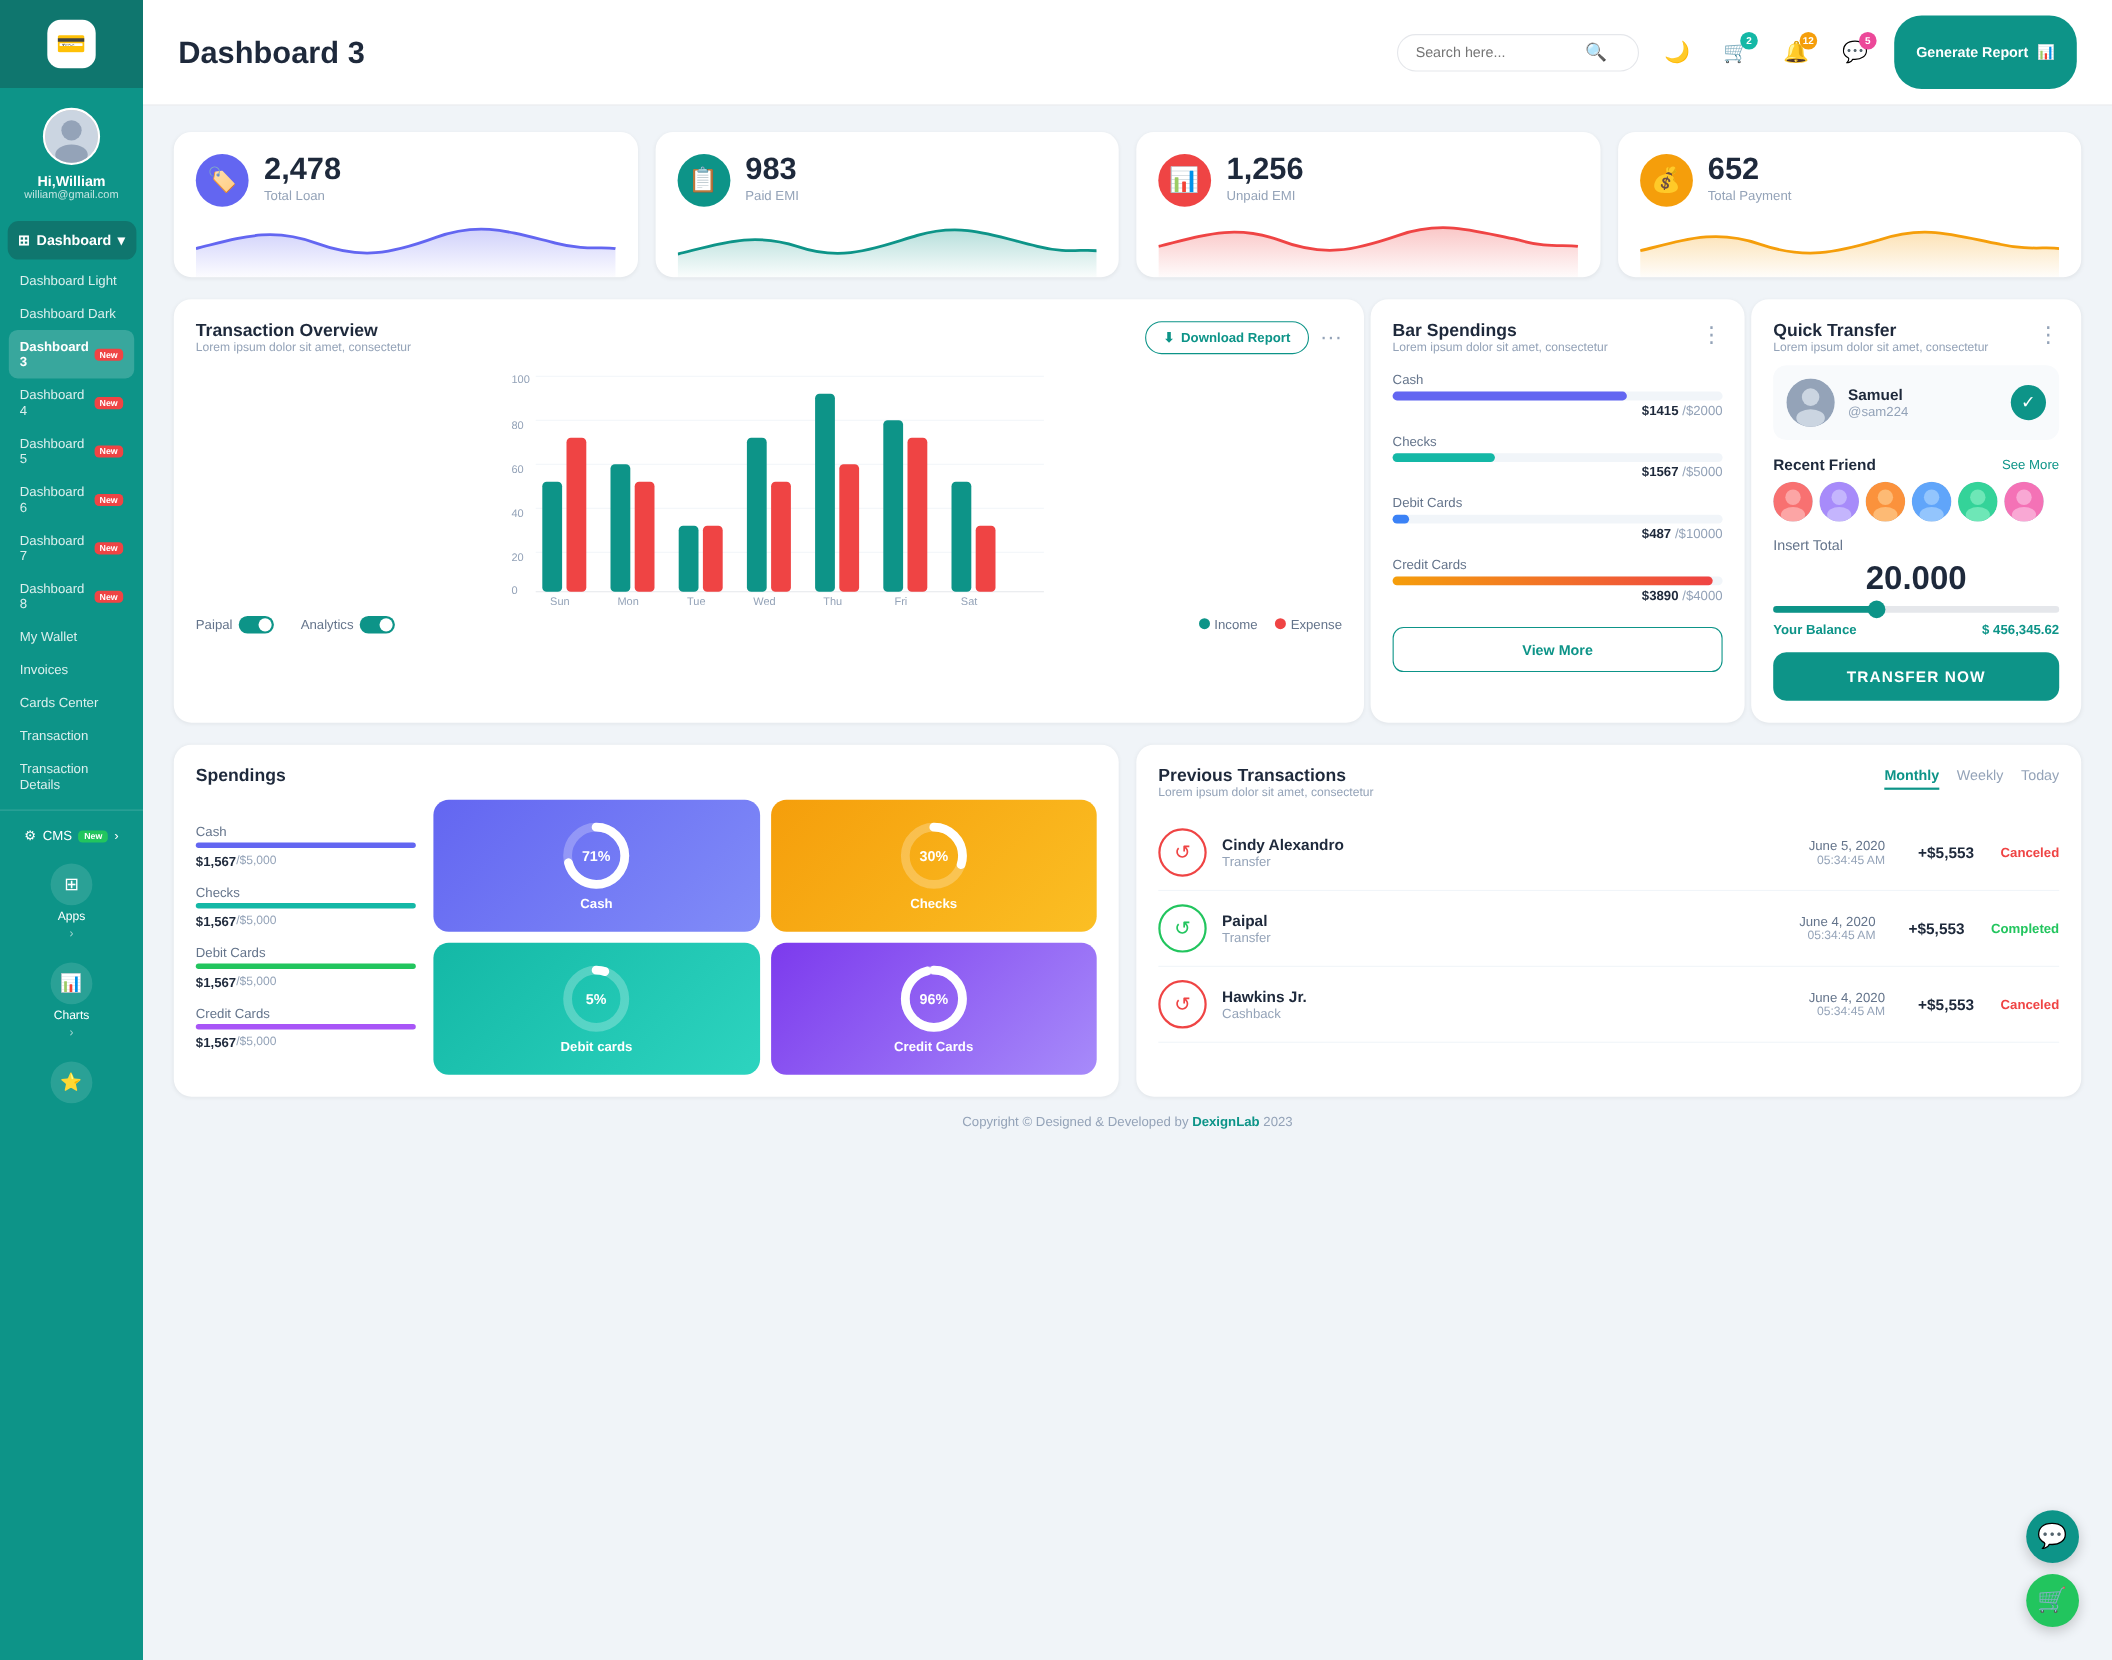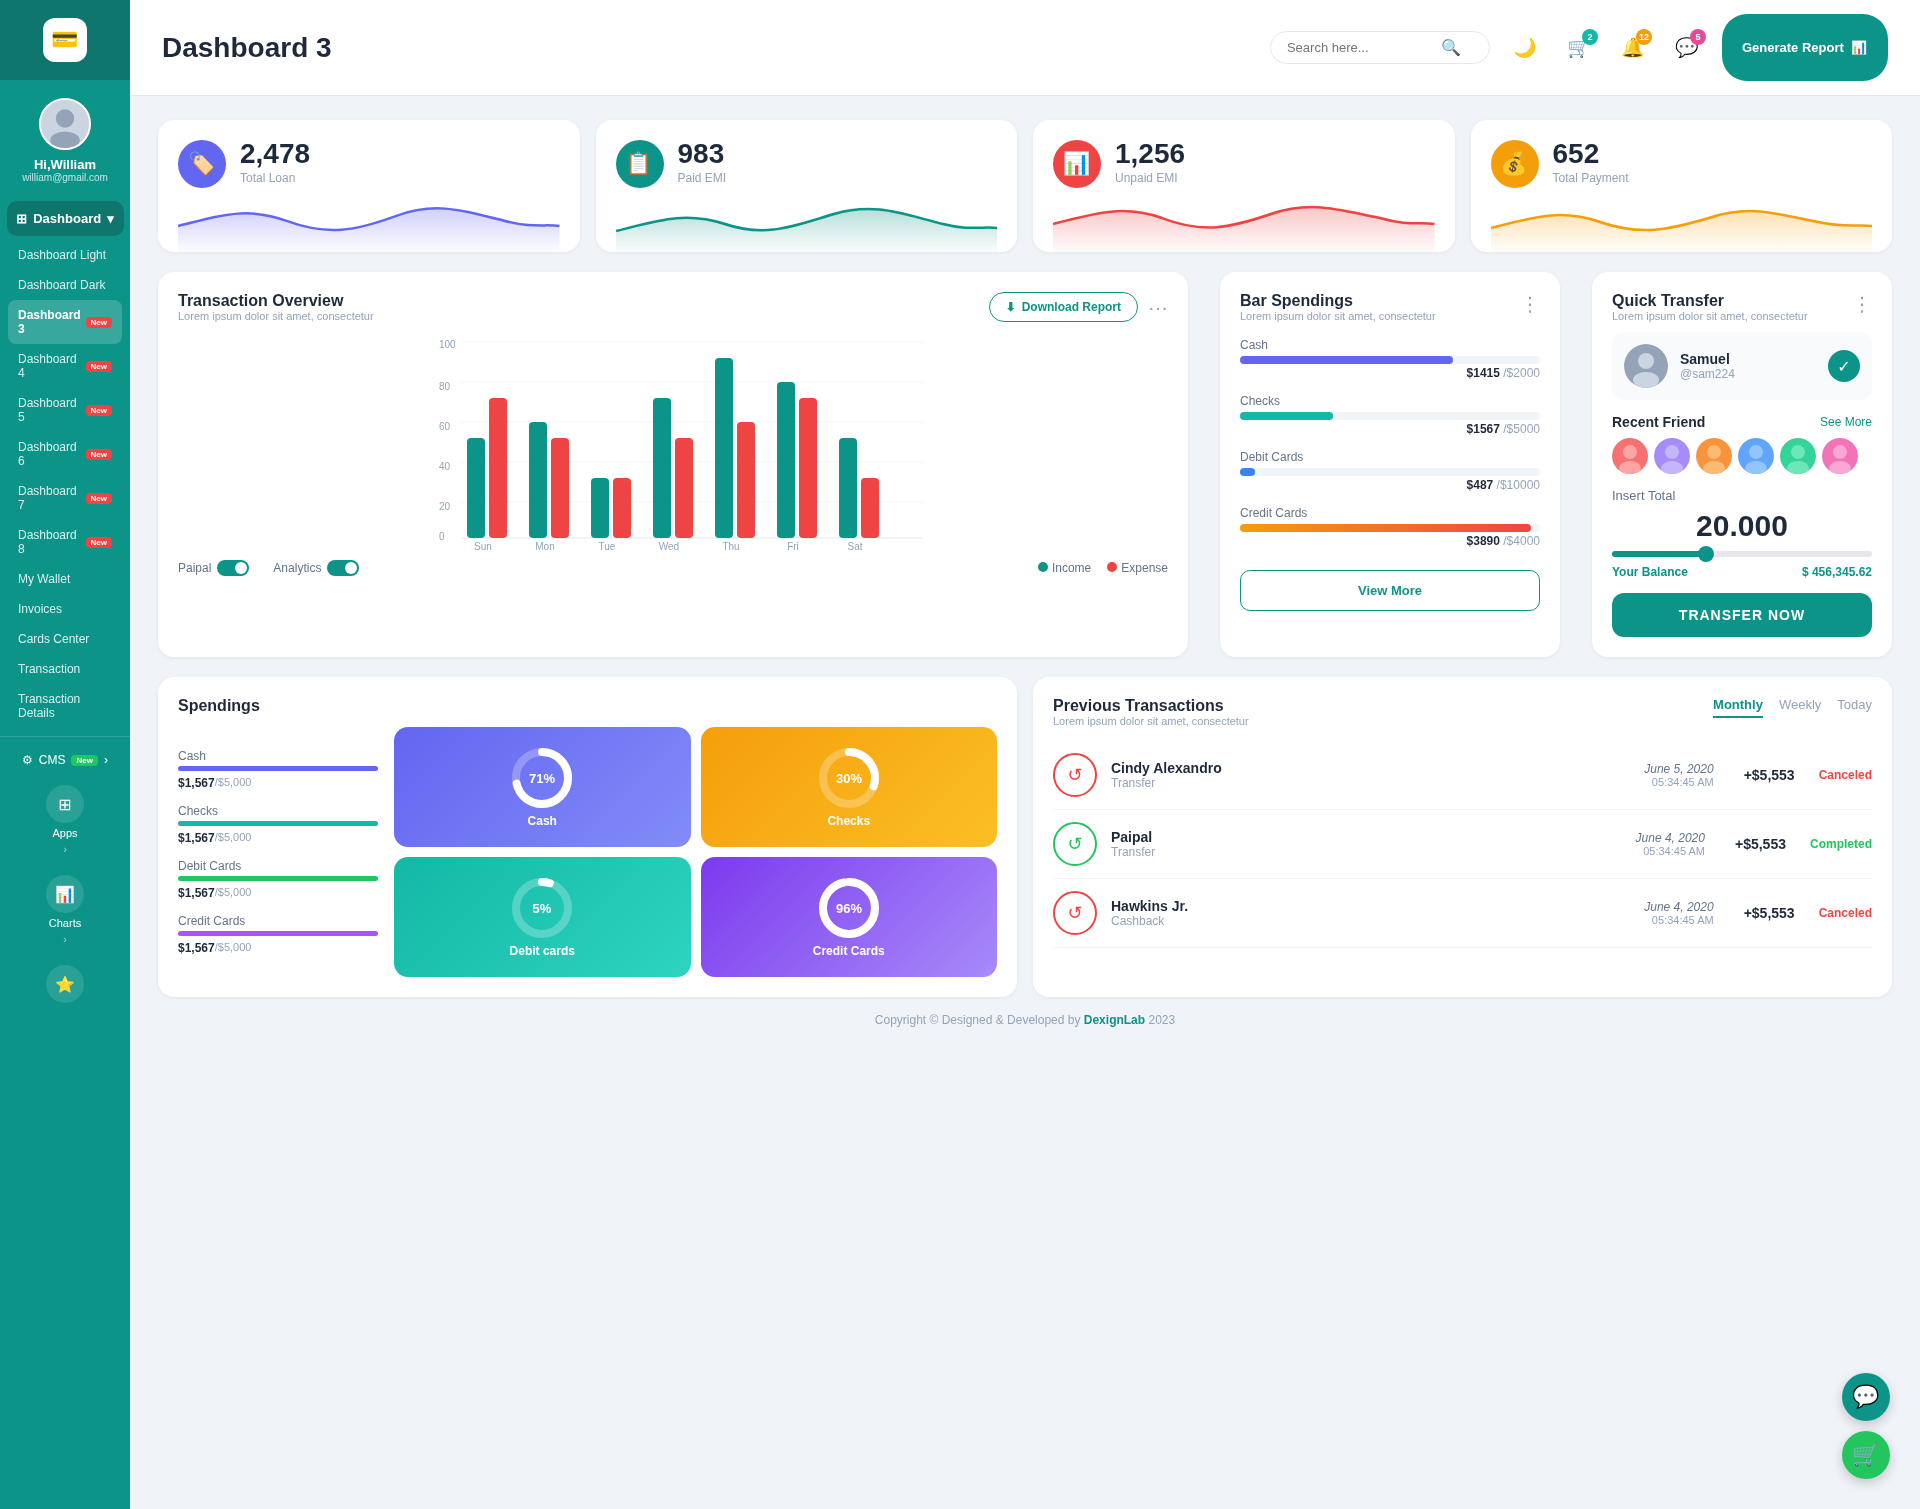--- a/index.html
+++ b/index.html
@@ -167,21 +167,21 @@
     }
     .stat-icon.blue { background: #6366f1; color: white; }
     .stat-icon.teal { background: #0d9488; color: white; }
     .stat-icon.red { background: #ef4444; color: white; }
     .stat-icon.orange { background: #f59e0b; color: white; }
     .stat-number { font-size: 28px; font-weight: 800; color: #1e293b; line-height: 1; }
     .stat-label { font-size: 12px; color: #94a3b8; margin-top: 3px; }
     .sparkline { height: 56px; width: 100%; overflow: hidden; }
 
     
-    .middle-row { display: grid; grid-template-columns: 1fr 340px 300px; gap: 32px; margin-bottom: 20px; }
+    .middle-row { display: grid; grid-template-columns: 1fr 340px 300px; gap: 6px; margin-bottom: 20px; }
 
     
     .chart-card { background: white; border-radius: 16px; padding: 20px; box-shadow: 0 1px 4px rgba(0,0,0,0.06); }
     .chart-card-header { display: flex; align-items: flex-start; justify-content: space-between; margin-bottom: 4px; }
     .chart-card-title { font-size: 16px; font-weight: 700; color: #1e293b; }
     .chart-card-sub { font-size: 11px; color: #94a3b8; }
     .chart-header-right { display: flex; align-items: center; gap: 10px; }
     .download-btn {
       border: 1.5px solid #0d9488; color: #0d9488;
       border-radius: 20px; padding: 7px 16px; font-size: 12px; font-weight: 600;
@@ -270,21 +270,21 @@
     .pt-header { display: flex; align-items: flex-start; justify-content: space-between; margin-bottom: 14px; }
     .pt-tabs { display: flex; gap: 16px; }
     .pt-tab { font-size: 13px; color: #94a3b8; cursor: pointer; padding-bottom: 4px; }
     .pt-tab.active { color: #0d9488; border-bottom: 2px solid #0d9488; font-weight: 600; }
     .tx-item { display: flex; align-items: center; gap: 14px; padding: 12px 0; border-bottom: 1px solid #f1f5f9; }
     .tx-icon { width: 44px; height: 44px; border-radius: 50%; border: 2px solid; display: flex; align-items: center; justify-content: center; font-size: 18px; flex-shrink: 0; }
     .tx-icon.red-icon { border-color: #ef4444; color: #ef4444; }
     .tx-icon.green-icon { border-color: #22c55e; color: #22c55e; }
     .tx-name { font-size: 14px; font-weight: 700; color: #1e293b; }
     .tx-type { font-size: 12px; color: #94a3b8; }
-    .tx-date { font-size: 12px; color: #64748b; margin-left: auto; font-style: italic; }
+    .tx-date { font-size: 12px; color: #64748b; margin-left: auto; }
     .tx-time { font-size: 11px; color: #94a3b8; }
     .tx-amount { font-size: 14px; font-weight: 700; color: #1e293b; margin-left: 16px; white-space: nowrap; }
     .tx-status { font-size: 12px; margin-left: 10px; font-weight: 600; white-space: nowrap; }
     .tx-status.canceled { color: #ef4444; }
     .tx-status.completed { color: #22c55e; }
 
     
     .footer { text-align: center; padding: 16px; font-size: 12px; color: #94a3b8; }
     .footer a { color: #0d9488; text-decoration: none; font-weight: 600; }
 

